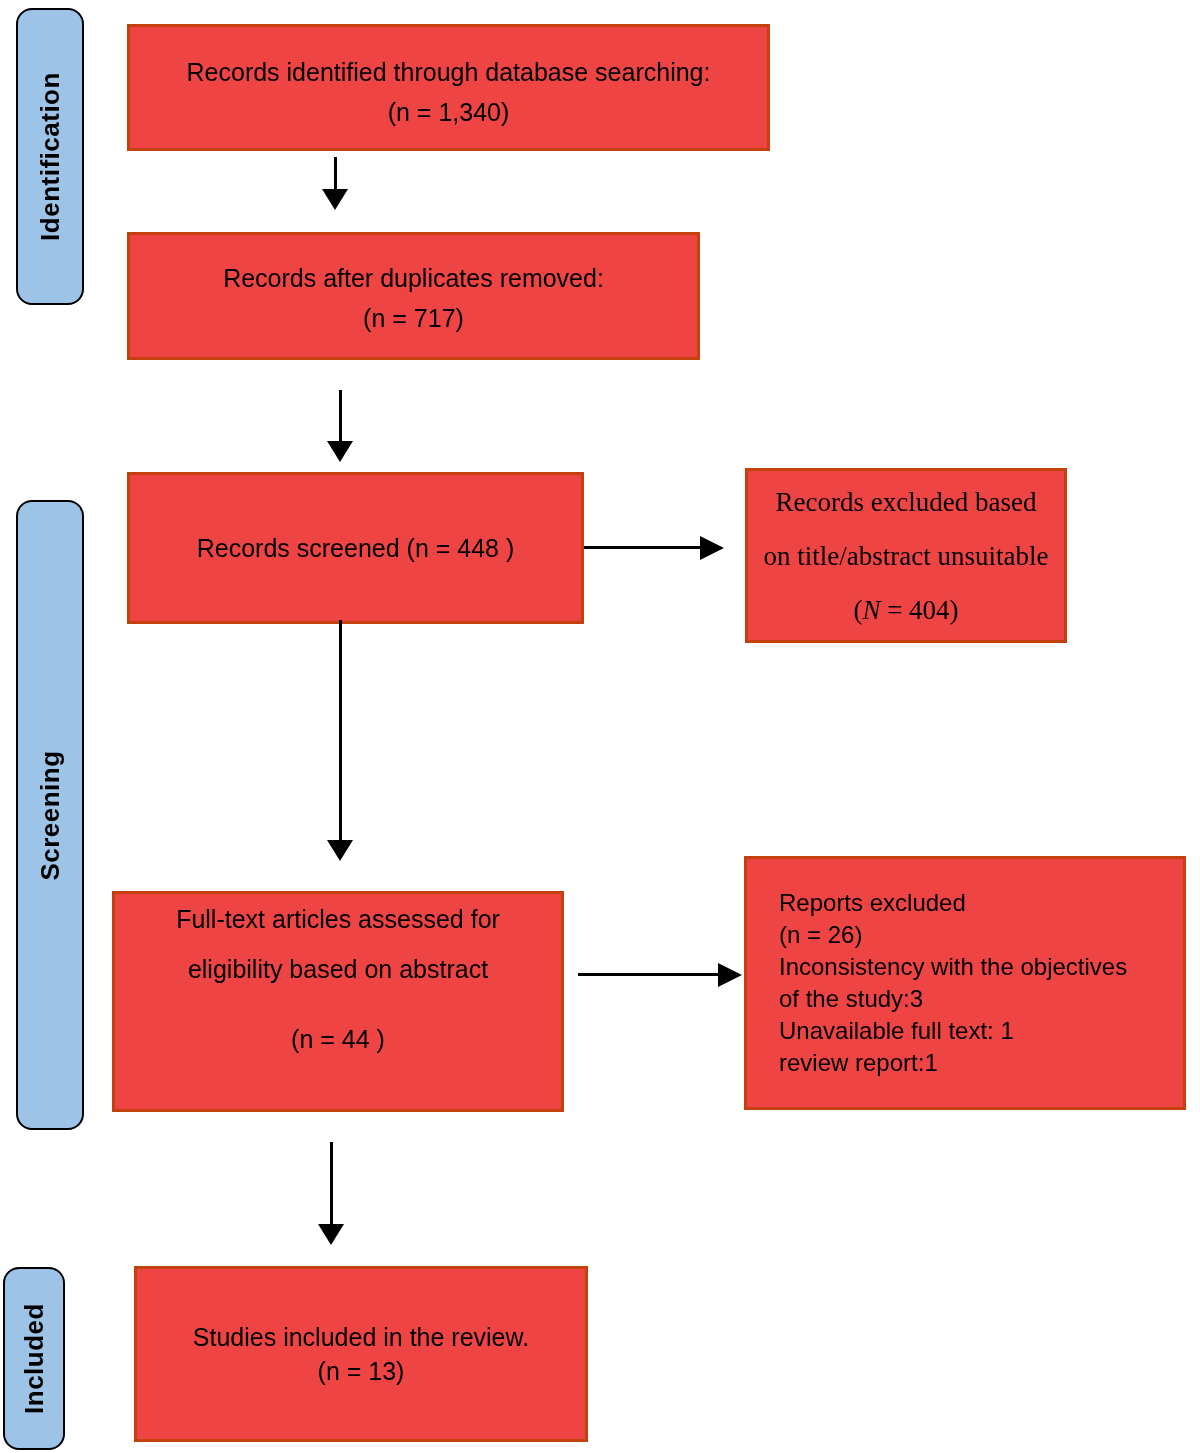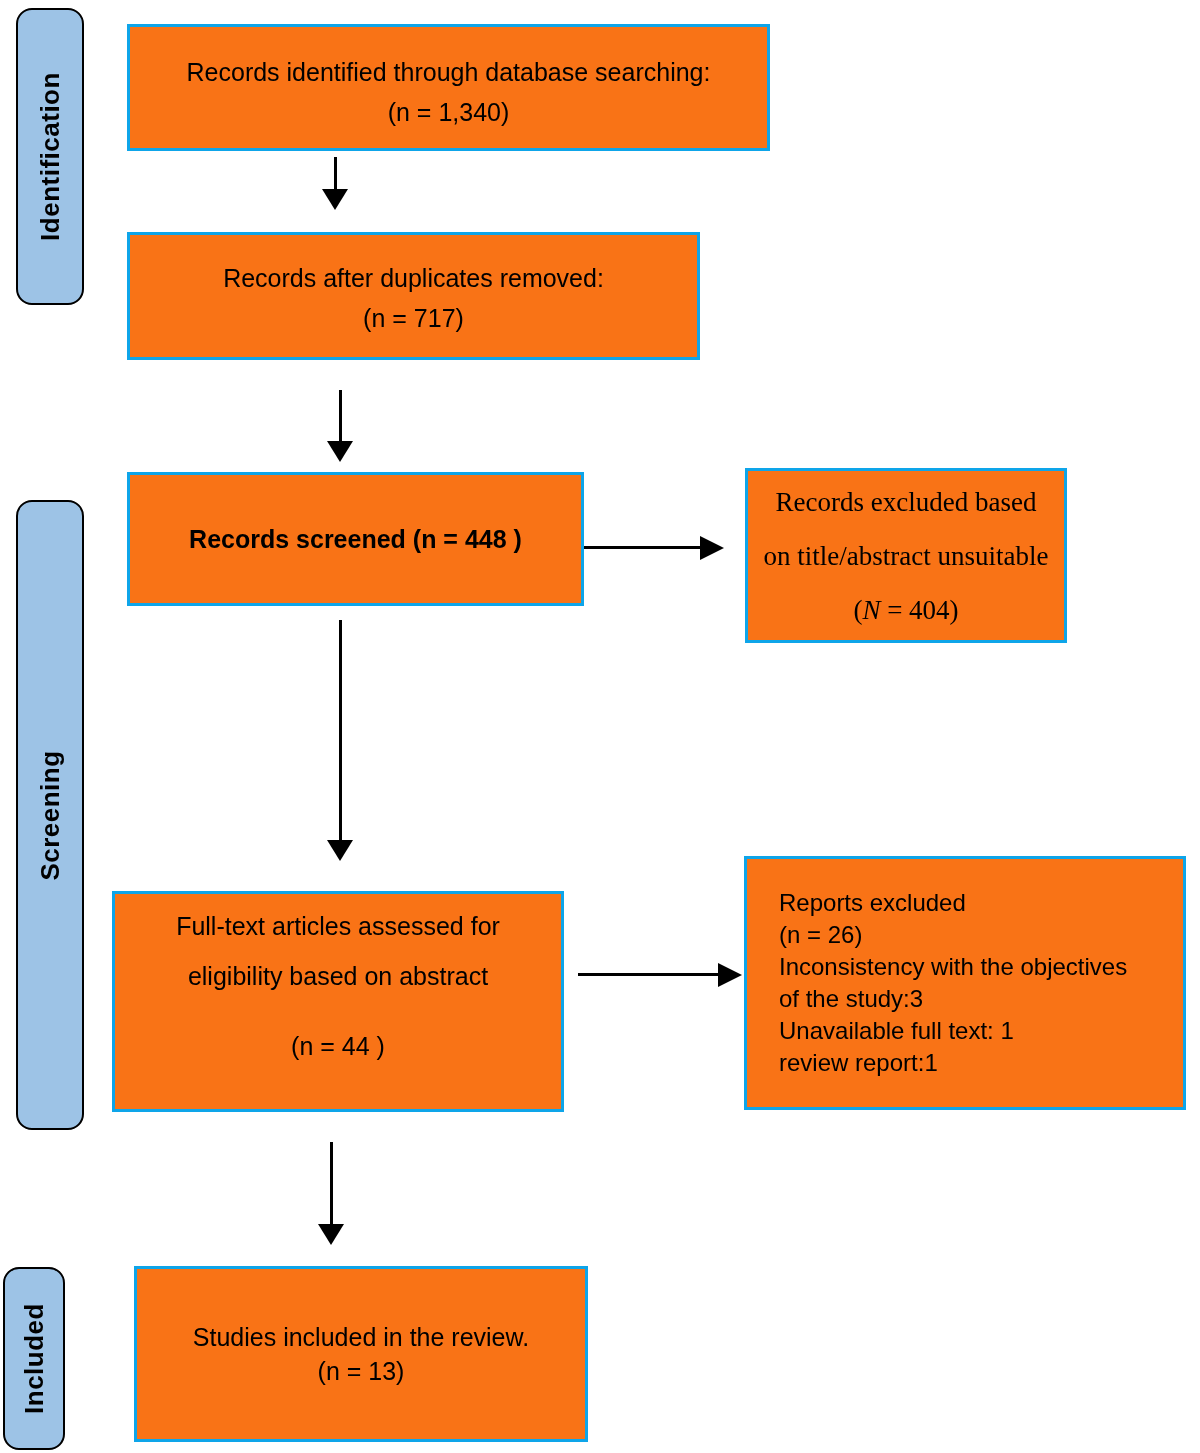--- a/index.html
+++ b/index.html
@@ -37,47 +37,46 @@
     color: #000;
     letter-spacing: 0.5px;
   }
   #bar-identification { left: 16px; top: 8px;    width: 68px; height: 297px; }
   #bar-screening      { left: 16px; top: 500px;  width: 68px; height: 630px; }
   #bar-included       { left: 3px;  top: 1267px; width: 62px; height: 183px; }
 
   
   .flow-box {
     position: absolute;
-    background: #f97316;
-    border: 3px solid #0ea5e9;
+    background: #ef4444;
+    border: 3px solid #c2410c;
     box-sizing: border-box;
     text-align: center;
     color: #000;
   }
   #box-identified {
     left: 127px; top: 24px; width: 643px; height: 127px;
     padding-top: 25px; font-size: 25px; line-height: 40px;
   }
   #box-deduplicated {
     left: 127px; top: 232px; width: 573px; height: 128px;
     padding-top: 23px; font-size: 25px; line-height: 40px;
   }
   #box-screened {
-    left: 127px; top: 472px; width: 457px; height: 134px;
+    left: 127px; top: 472px; width: 457px; height: 152px;
     display: flex; align-items: center; justify-content: center;
     font-size: 25px;
-    font-weight: bold;
   }
   #box-excluded-title-abstract {
     left: 745px; top: 468px; width: 322px; height: 175px;
     padding-top: 4px; font-size: 27px; line-height: 54px;
   }
   #box-fulltext {
     left: 112px; top: 891px; width: 452px; height: 221px;
-    padding-top: 7px; font-size: 25px; line-height: 50px;
+    padding-top: 0; font-size: 25px; line-height: 50px;
   }
   #box-fulltext .gap-line { margin-top: 20px; }
   #box-reports-excluded {
     left: 744px; top: 856px; width: 442px; height: 254px;
     text-align: left;
     padding: 28px 8px 0 32px;
     font-size: 24px; line-height: 32px;
   }
   #box-included-studies {
     left: 114px; top: 1266px; width: 454px; height: 176px;

